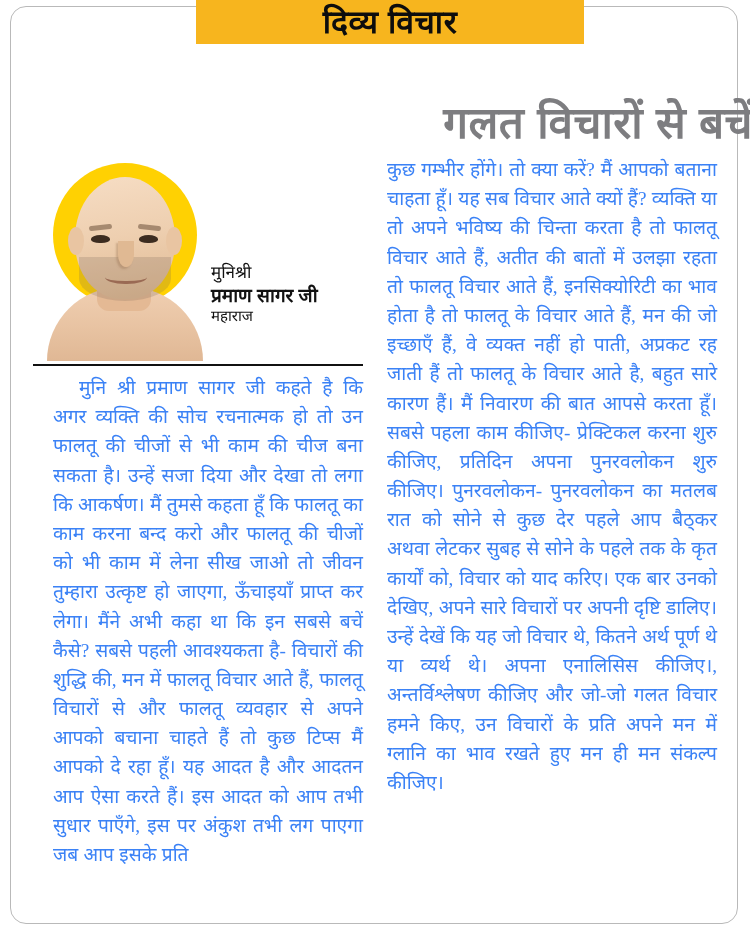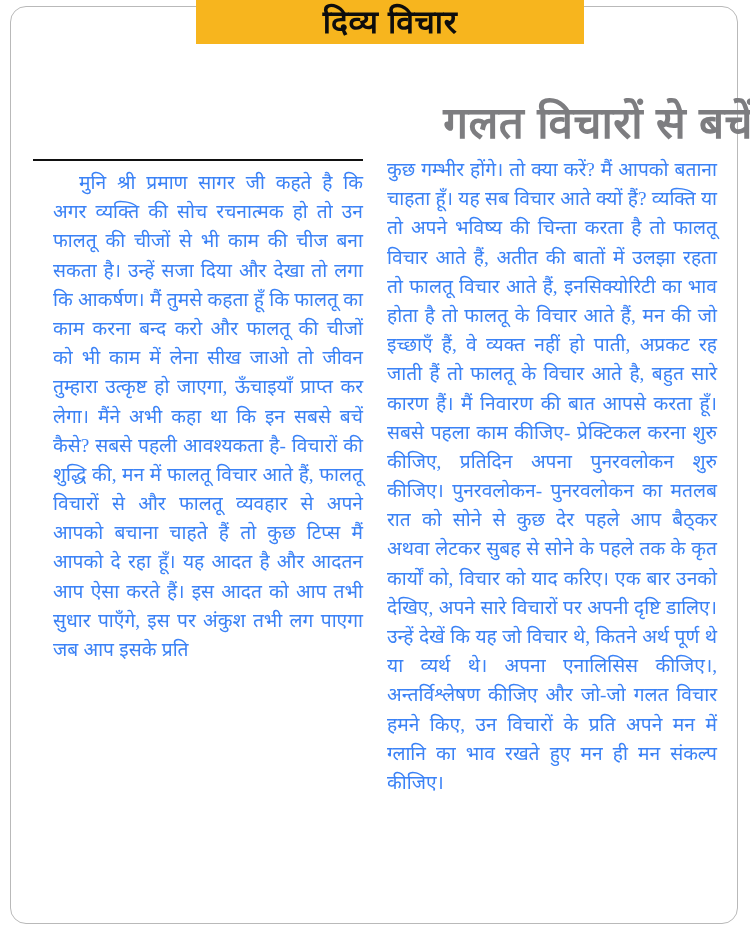--- a/index.html
+++ b/index.html
@@ -234,20 +234,43 @@
   <div class="banner">
     <span class="banner-title">दिव्य विचार</span>
   </div>
 
   <h1 class="headline">गलत विचारों से बचें</h1>
 
   <div class="columns">
 
     <div class="col col-left">
 
+      <div class="portrait-block">
+        <div class="halo"></div>
+        <div class="monk">
+          <div class="torso"></div>
+          <div class="neck"></div>
+          <div class="head"></div>
+          <div class="ear-l"></div>
+          <div class="ear-r"></div>
+          <div class="stubble"></div>
+          <div class="brow-l"></div>
+          <div class="brow-r"></div>
+          <div class="eye-l"></div>
+          <div class="eye-r"></div>
+          <div class="nose"></div>
+          <div class="mouth"></div>
+        </div>
+
+        <div class="caption">
+          <div class="cap-1">मुनिश्री</div>
+          <div class="cap-2">प्रमाण सागर जी</div>
+          <div class="cap-3">महाराज</div>
+        </div>
+      </div>
 
       <div class="rule"></div>
 
       <p class="body-text indent">मुनि श्री प्रमाण सागर जी कहते है कि अगर व्यक्ति की सोच रचनात्मक हो तो उन फालतू की चीजों से भी काम की चीज बना सकता है। उन्हें सजा दिया और देखा तो लगा कि आकर्षण। मैं तुमसे कहता हूँ कि फालतू का काम करना बन्द करो और फालतू की चीजों को भी काम में लेना सीख जाओ तो जीवन तुम्हारा उत्कृष्ट हो जाएगा, ऊँचाइयाँ प्राप्त कर लेगा। मैंने अभी कहा था कि इन सबसे बचें कैसे? सबसे पहली आवश्यकता है- विचारों की शुद्धि की, मन में फालतू विचार आते हैं, फालतू विचारों से और फालतू व्यवहार से अपने आपको बचाना चाहते हैं तो कुछ टिप्स मैं आपको दे रहा हूँ। यह आदत है और आदतन आप ऐसा करते हैं। इस आदत को आप तभी सुधार पाएँगे, इस पर अंकुश तभी लग पाएगा जब आप इसके प्रति</p>
     </div>
 
     <div class="col col-right">
       <p class="body-text">कुछ गम्भीर होंगे। तो क्या करें? मैं आपको बताना चाहता हूँ। यह सब विचार आते क्यों हैं? व्यक्ति या तो अपने भविष्य की चिन्ता करता है तो फालतू विचार आते हैं, अतीत की बातों में उलझा रहता तो फालतू विचार आते हैं, इनसिक्योरिटी का भाव होता है तो फालतू के विचार आते हैं, मन की जो इच्छाएँ हैं, वे व्यक्त नहीं हो पाती, अप्रकट रह जाती हैं तो फालतू के विचार आते है, बहुत सारे कारण हैं। मैं निवारण की बात आपसे करता हूँ। सबसे पहला काम कीजिए- प्रेक्टिकल करना शुरु कीजिए, प्रतिदिन अपना पुनरवलोकन शुरु कीजिए। पुनरवलोकन- पुनरवलोकन का मतलब रात को सोने से कुछ देर पहले आप बैठ्कर अथवा लेटकर सुबह से सोने के पहले तक के कृत कार्यों को, विचार को याद करिए। एक बार उनको देखिए, अपने सारे विचारों पर अपनी दृष्टि डालिए। उन्हें देखें कि यह जो विचार थे, कितने अर्थ पूर्ण थे या व्यर्थ थे। अपना एनालिसिस कीजिए।, अन्तर्विश्लेषण कीजिए और जो-जो गलत विचार हमने किए, उन विचारों के प्रति अपने मन में ग्लानि का भाव रखते हुए मन ही मन संकल्प कीजिए।</p>
     </div>
 

